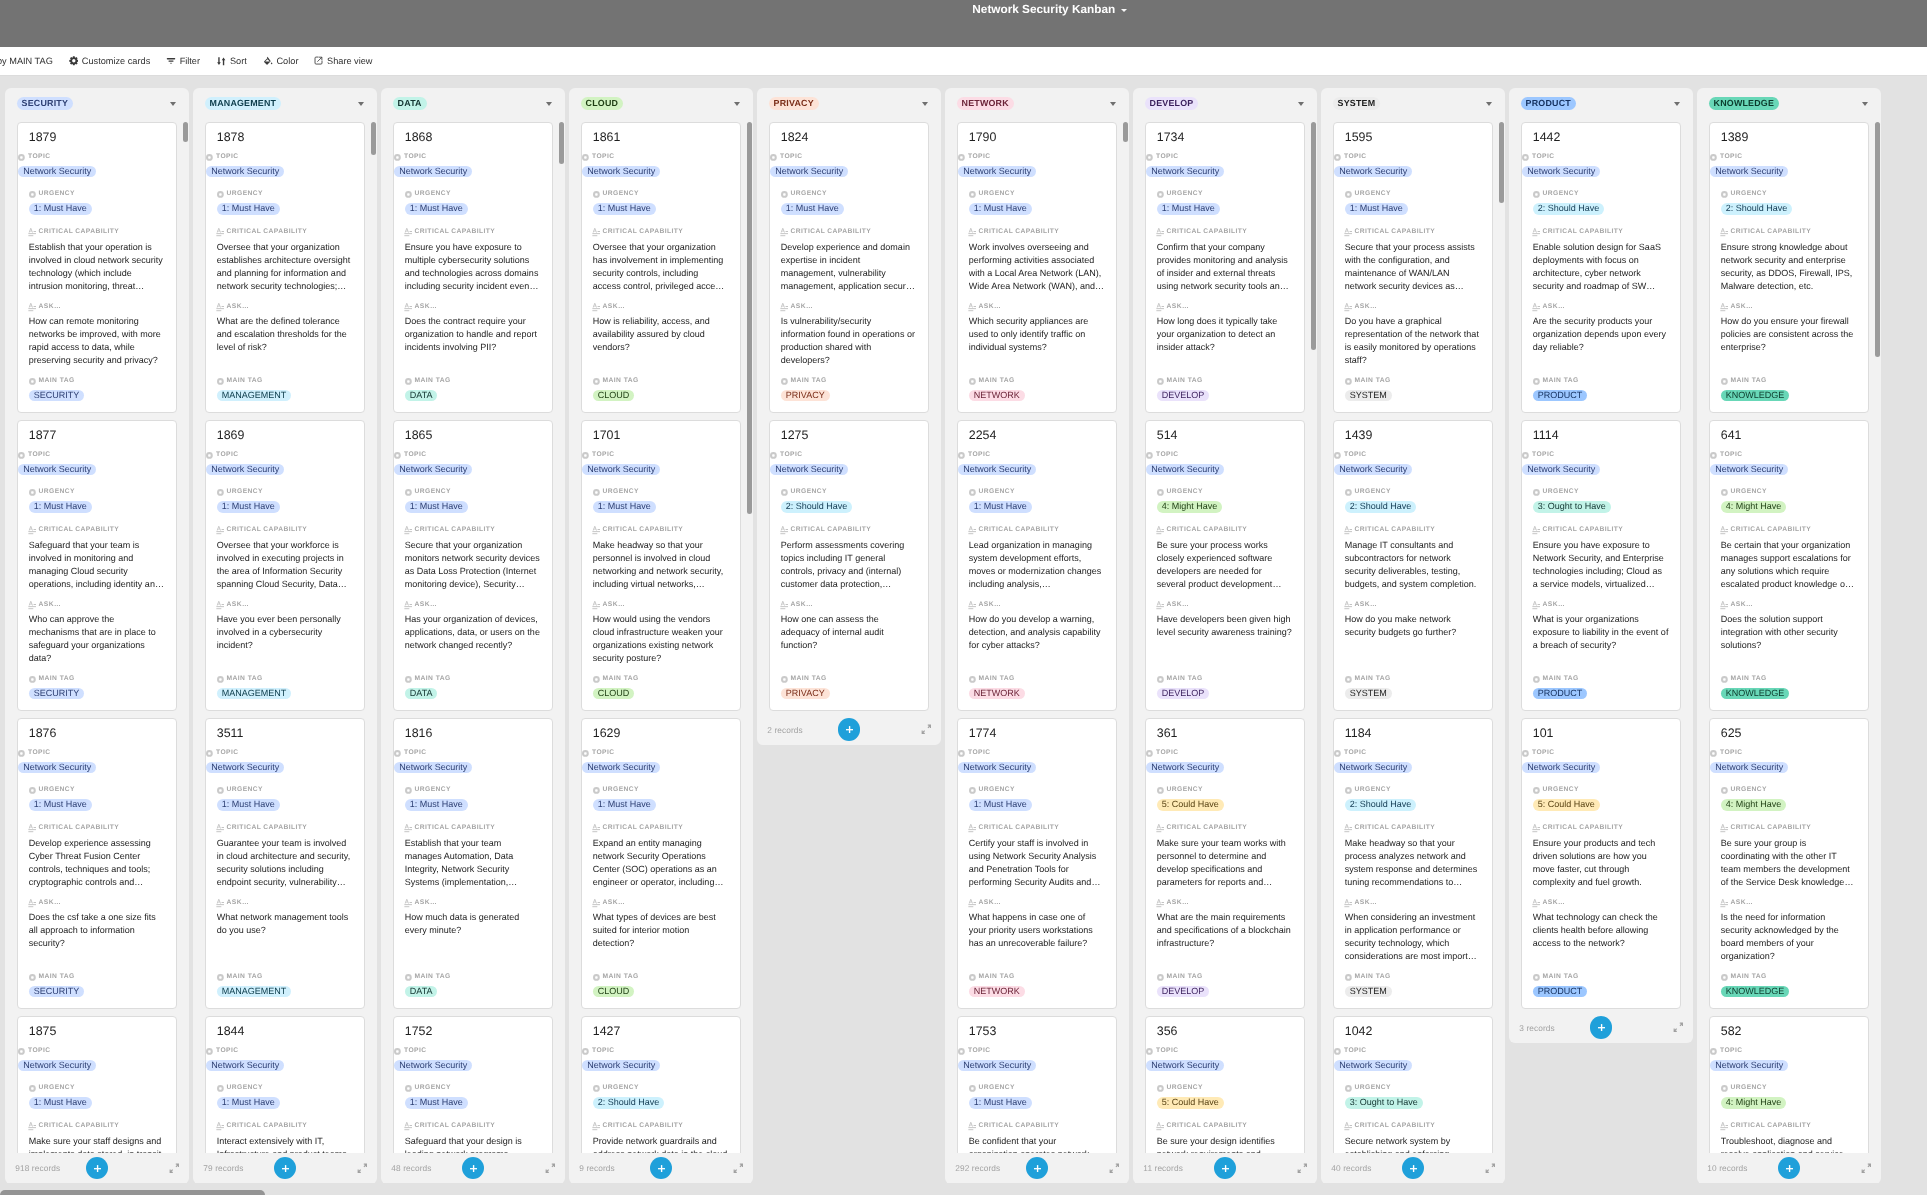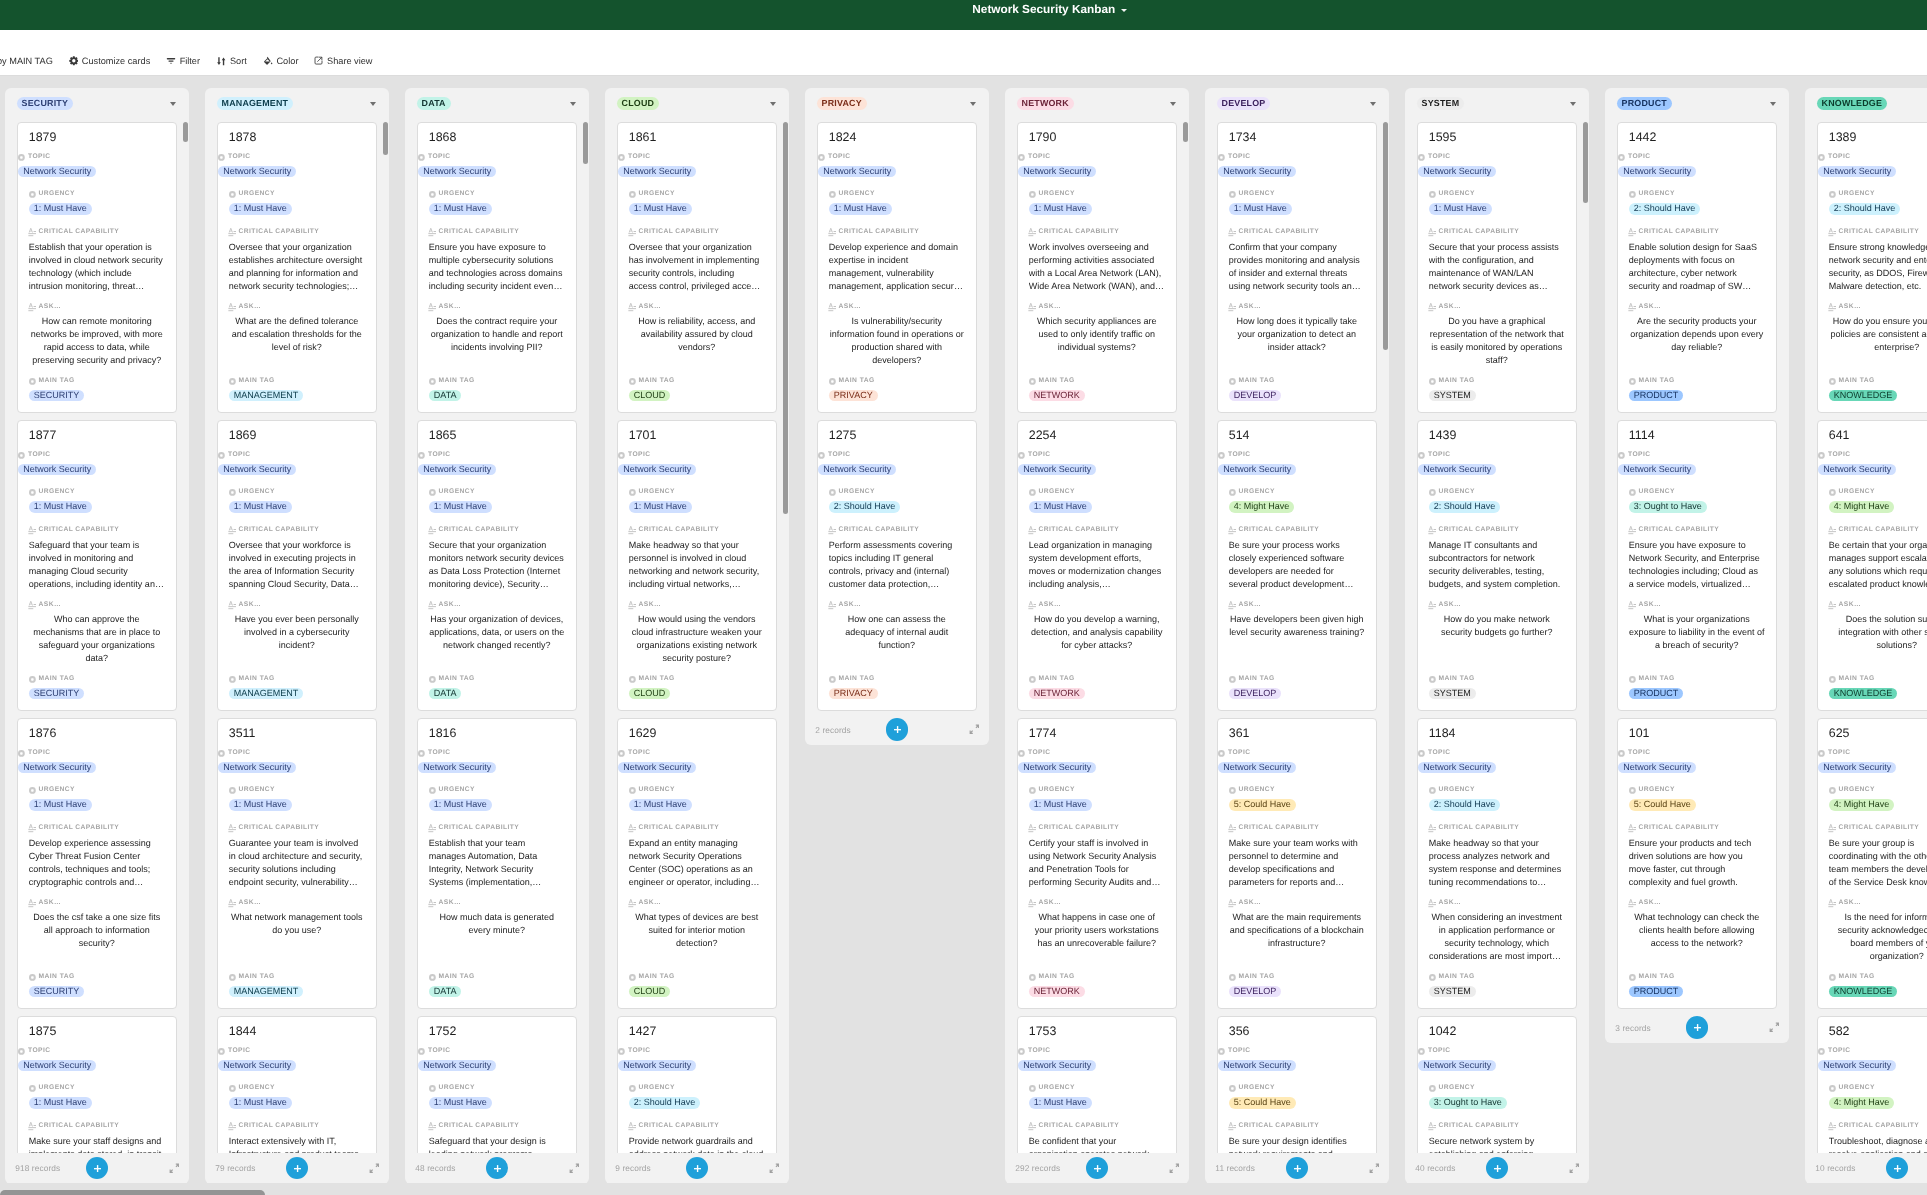--- a/index.html
+++ b/index.html
@@ -10,22 +10,22 @@
     overflow: hidden;
     font-family: "Liberation Sans", sans-serif;
     background: #ffffff;
     -webkit-font-smoothing: antialiased;
     text-rendering: geometricPrecision;
   }
   #app { width: 1927px; height: 1195px; position: relative; transform: translateZ(0); }
 
   
   .topbar {
-    position: absolute; left:0; top:0; width: 1927px; height: 30px;
-    background: #14532d;
+    position: absolute; left:0; top:0; width: 1927px; height: 47px;
+    background: #737373;
     display: flex; align-items: center; justify-content: center;
   }
   .topbar-title-wrap { display:flex; align-items:center; position:absolute; left: 972.3px; top: 2px; }
   .topbar-title {
     color: #ffffff; font-size: 11.8px; font-weight: bold; letter-spacing: 0px; line-height: 14px;
   }
   .topbar-caret {
     margin-left: 5.5px; width: 0; height: 0;
     border-left: 3.4px solid transparent; border-right: 3.4px solid transparent;
     border-top: 3.9px solid rgba(255,255,255,.95);
@@ -52,21 +52,21 @@
   .board {
     position: absolute; left: 0; top: 76px; width: 1927px; height: 1114px;
     background: #e2e2e2;
     overflow: hidden;
     display: flex;
     padding-left: 5.3px;
     padding-top: 11.7px;
   }
   .stack {
     width: 184px; flex: 0 0 184px;
-    margin-right: 16px;
+    margin-right: 4px;
     background: #f2f2f2;
     border-radius: 6px;
     display: flex; flex-direction: column;
     position: relative;
     height: 1096px;
     align-self: flex-start;
   }
   .stack.short { height: auto; }
   .stack-header {
     height: 31px; flex: 0 0 31px;
@@ -137,21 +137,21 @@
     overflow: hidden; margin-top: 5.7px;
     width: 136px;
     display: -webkit-box; -webkit-box-orient: vertical; -webkit-line-clamp: 4;
   }
   .f-topic   { position:absolute; left:0; top: 30.5px; }
   .f-urg     { position:absolute; left:10.5px; top: 68px; }
   .f-cap     { position:absolute; left:10.5px; top: 105.8px; }
   .f-ask     { position:absolute; left:10.5px; top: 180.5px; }
   .f-main    { position:absolute; left:10.5px; top: 254.5px; }
   .cap-body  { max-height: 53px; }
-  .ask-body  { max-height: 53px; margin-top: 5.4px; text-align: center; }
+  .ask-body  { max-height: 53px; margin-top: 5.4px; }
 
   
   .vscroll {
     position: absolute; right: 1.6px; width: 4.6px;
     background: #9a9a9a; border-radius: 2.5px;
   }
   
   .hscroll-track {
     position: absolute; left: 0; top: 1183px; width: 1927px; height: 12px;
     background: #e2e2e2;

